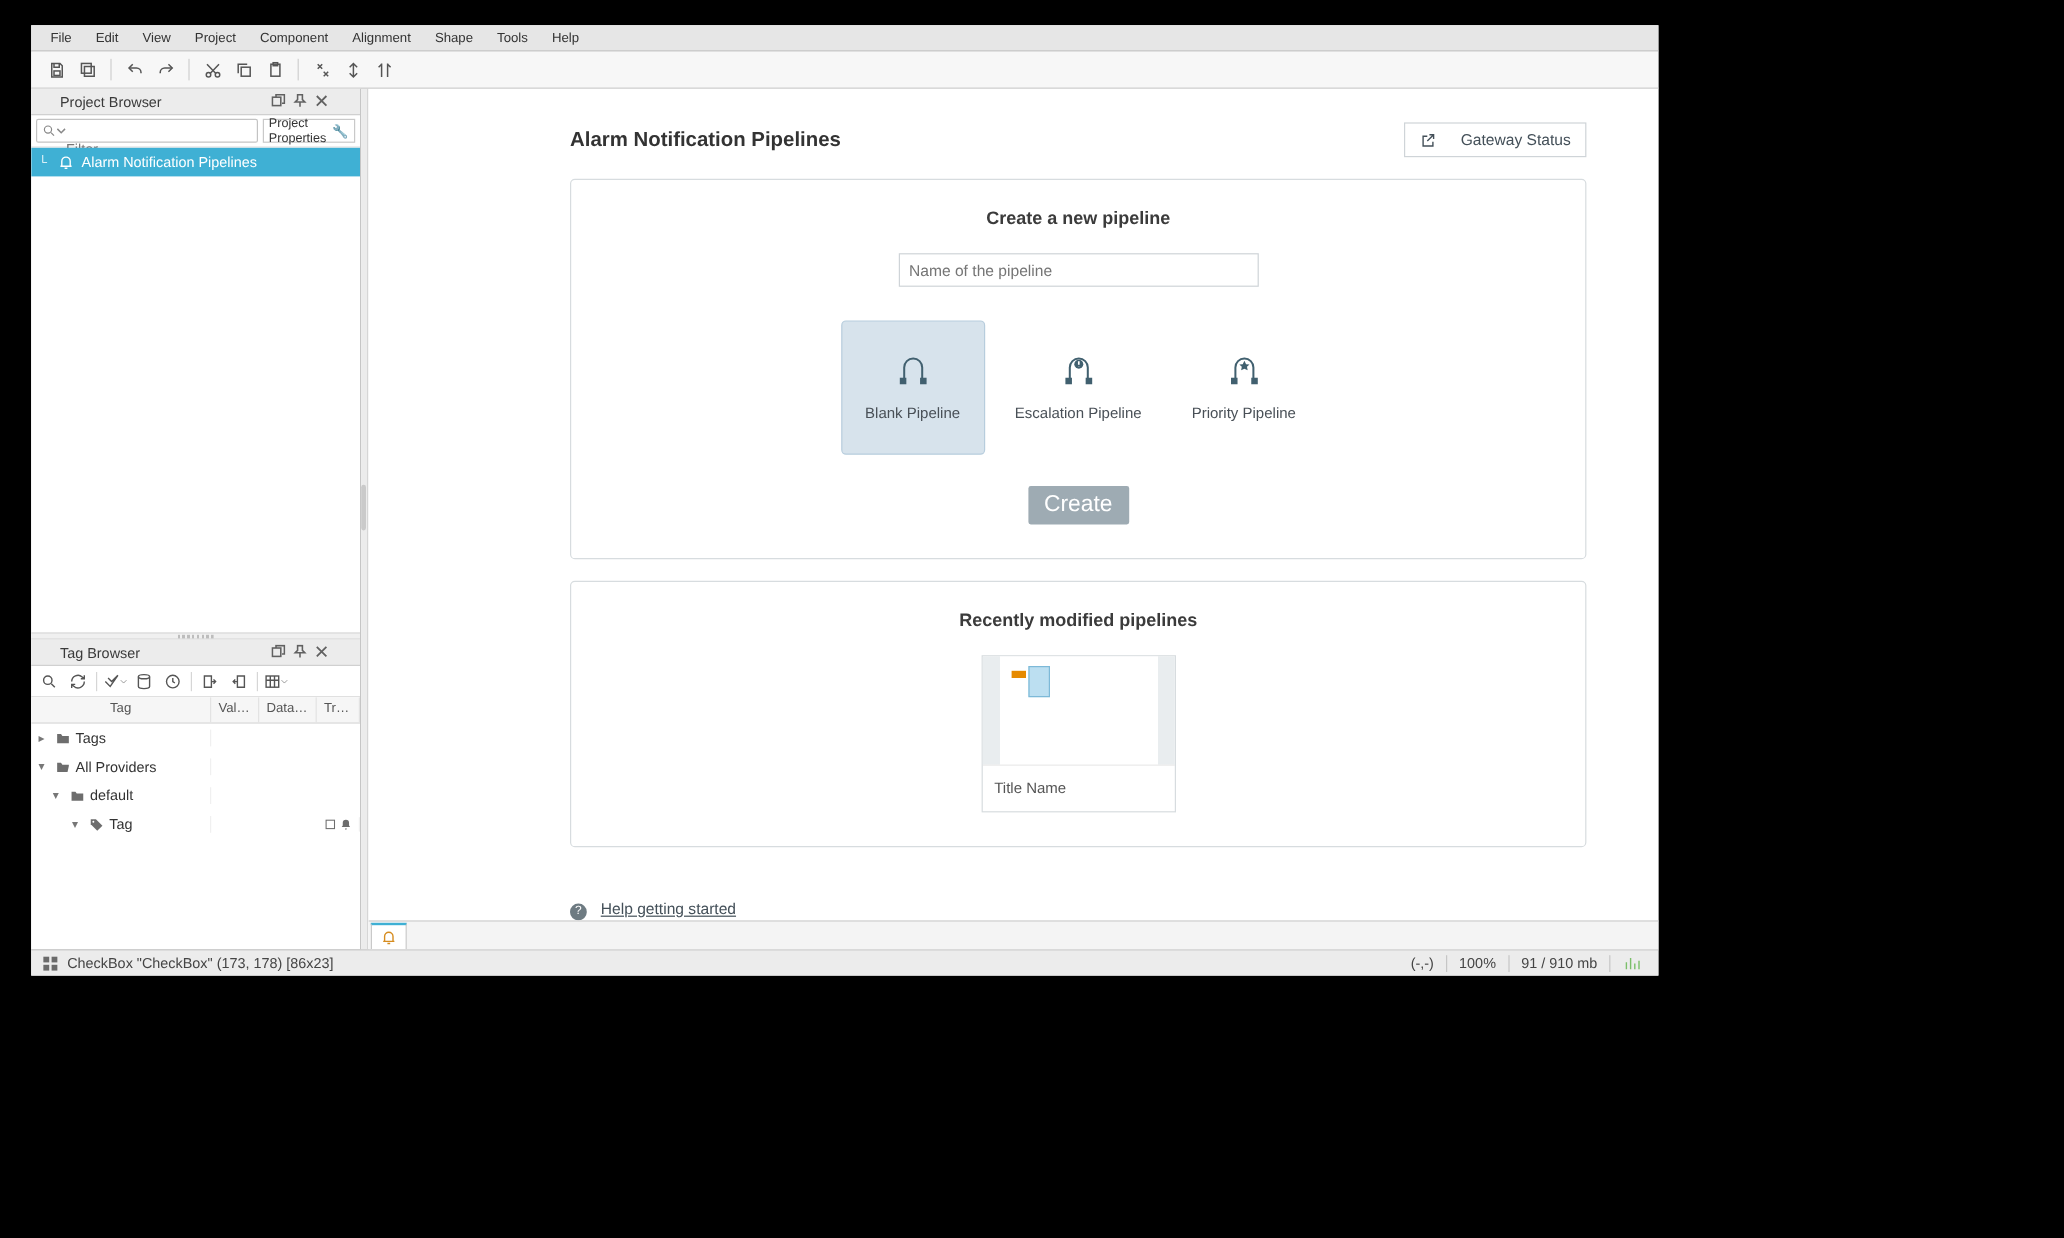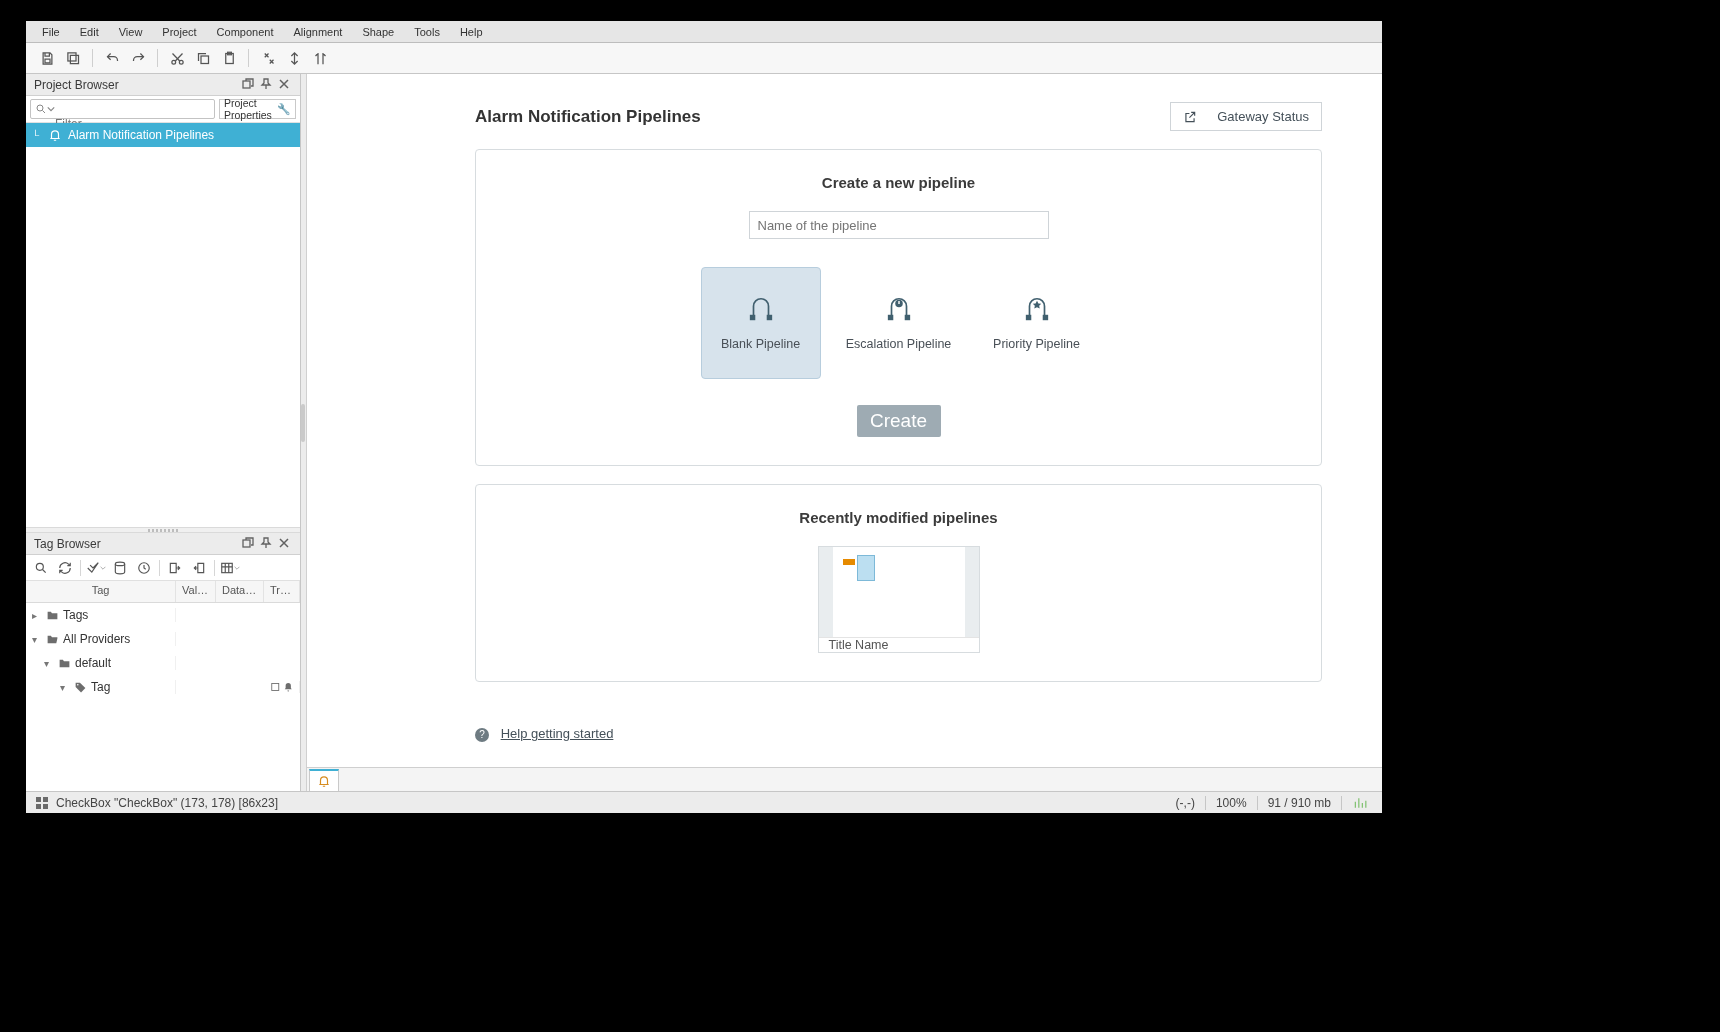--- a/index.html
+++ b/index.html
@@ -18,21 +18,21 @@
   .tool-sep { width: 1px; height: 18px; background: #cfcfcf; margin: 0 4px; }
   .tool-btn { width: 22px; height: 22px; display: flex; align-items: center; justify-content: center; color: #555; cursor: default; }
   .tool-btn svg { width: 15px; height: 15px; }
   
   .body { flex: 1; display: flex; min-height: 0; }
   .sidepane { width: 275px; border-right: 1px solid #c6c6c6; display: flex; flex-direction: column; background: #fff; min-width: 275px; }
   .splitter-v { width: 6px; background: #ececec; border-right: 1px solid #d0d0d0; position: relative; cursor: ew-resize; }
   .splitter-v .nub { position: absolute; top: 330px; left: 0; width: 4px; height: 38px; background: #cacaca; border-radius: 2px; }
   .content { flex: 1; background: #fff; overflow: hidden; position: relative; }
   
-  .panel-title { height: 22px; background: #ececec; display: flex; align-items: center; padding: 0 8px; border-bottom: 1px solid #d0d0d0; font-size: 12px; color: #3a3a3a; }
+  .panel-title { height: 22px; background: #ececec; display: flex; align-items: center; padding: 0 24px; border-bottom: 1px solid #d0d0d0; font-size: 12px; color: #3a3a3a; }
   .panel-title .spacer { flex: 1; }
   .panel-title .picon { width: 14px; height: 14px; margin-left: 4px; color: #616161; cursor: default; }
   .panel-title .picon svg { width: 12px; height: 12px; }
   
   .pb-filter { display: flex; align-items: center; gap: 4px; padding: 3px 4px; border-bottom: 1px solid #e1e1e1; }
   .pb-filter .search-wrap { flex: 1; display: flex; align-items: center; border: 1px solid #c3c3c3; border-radius: 2px; padding: 1px 4px; height: 20px; background: #fff; }
   .pb-filter input { flex: 1; border: none; outline: none; font-size: 12px; background: transparent; color: #444; margin-top: 30px; }
   .proj-prop-btn { height: 20px; border: 1px solid #c9c9c9; background: #fff; font-size: 10.5px; padding: 0 4px; display: flex; align-items: center; gap: 3px; cursor: default; }
   .proj-prop-btn .pp-ic { color: #e68a00; font-size: 11px; }
   
@@ -72,21 +72,21 @@
   .tmpl-row { display: flex; justify-content: center; gap: 18px; margin-bottom: 26px; }
   .tmpl { width: 120px; height: 112px; border: 1px solid transparent; border-radius: 4px; display: flex; flex-direction: column; align-items: center; justify-content: center; gap: 12px; cursor: default; font-size: 12.5px; color: #495057; text-align: center; padding: 6px; }
   .tmpl.selected { background: #d7e3ec; border-color: #b7cddd; }
   .tmpl svg { width: 30px; height: 30px; color: #41606f; }
   .create-btn { display: block; margin: 0 auto; background: #9eabb3; color: #fff; border: none; height: 32px; width: 84px; font-size: 19px; border-radius: 2px; cursor: default; }
   .recent-tile { width: 162px; margin: 0 auto; border: 1px solid #d7dcdf; background: #fff; }
   .recent-thumb { height: 90px; background: linear-gradient(90deg,#e9edef 0 14px,#fff 14px calc(100% - 14px),#e9edef calc(100% - 14px)); position: relative; }
   .recent-thumb .mini { position: absolute; top: 8px; left: 24px; display: flex; align-items: flex-start; gap: 2px; }
   .recent-thumb .mini .arrow { width: 12px; height: 6px; background: #e68a00; margin-top: 4px; }
   .recent-thumb .mini .block { width: 18px; height: 26px; background: #bcdff1; border: 1px solid #7db9d8; font-size: 3px; line-height: 4px; padding: 1px; color: #476; }
-  .recent-caption { padding: 0 10px; font-size: 12.5px; color: #555; border-top: 1px solid #e4e4e4; }
+  .recent-caption { padding: 12px 10px; font-size: 12.5px; color: #555; border-top: 1px solid #e4e4e4; }
   .help-row { text-align: left; margin-top: 44px; font-size: 13px; }
   .help-row a { color: #445059; text-decoration: underline; }
   .help-row .q { display: inline-flex; width: 14px; height: 14px; border-radius: 50%; background: #6e7b82; color: #fff; align-items: center; justify-content: center; font-size: 10px; margin-right: 8px; }
   
   .content-tabs { position: absolute; left: 0; right: 0; bottom: 0; height: 24px; border-top: 1px solid #cfcfcf; background: #f4f4f4; display: flex; align-items: flex-end; }
   .content-tabs .tab { width: 30px; height: 22px; border: 1px solid #c9c9c9; border-bottom: none; background: #fff; margin-left: 2px; display: flex; align-items: center; justify-content: center; border-top: 2px solid #3fb0d4; }
   
   .statusbar { height: 22px; background: #ececec; border-top: 1px solid #c6c6c6; display: flex; align-items: center; padding: 0 8px; font-size: 12px; color: #444; }
   .statusbar .spacer { flex: 1; }
   .status-sep { width: 1px; height: 14px; background: #c6c6c6; margin: 0 10px; }

